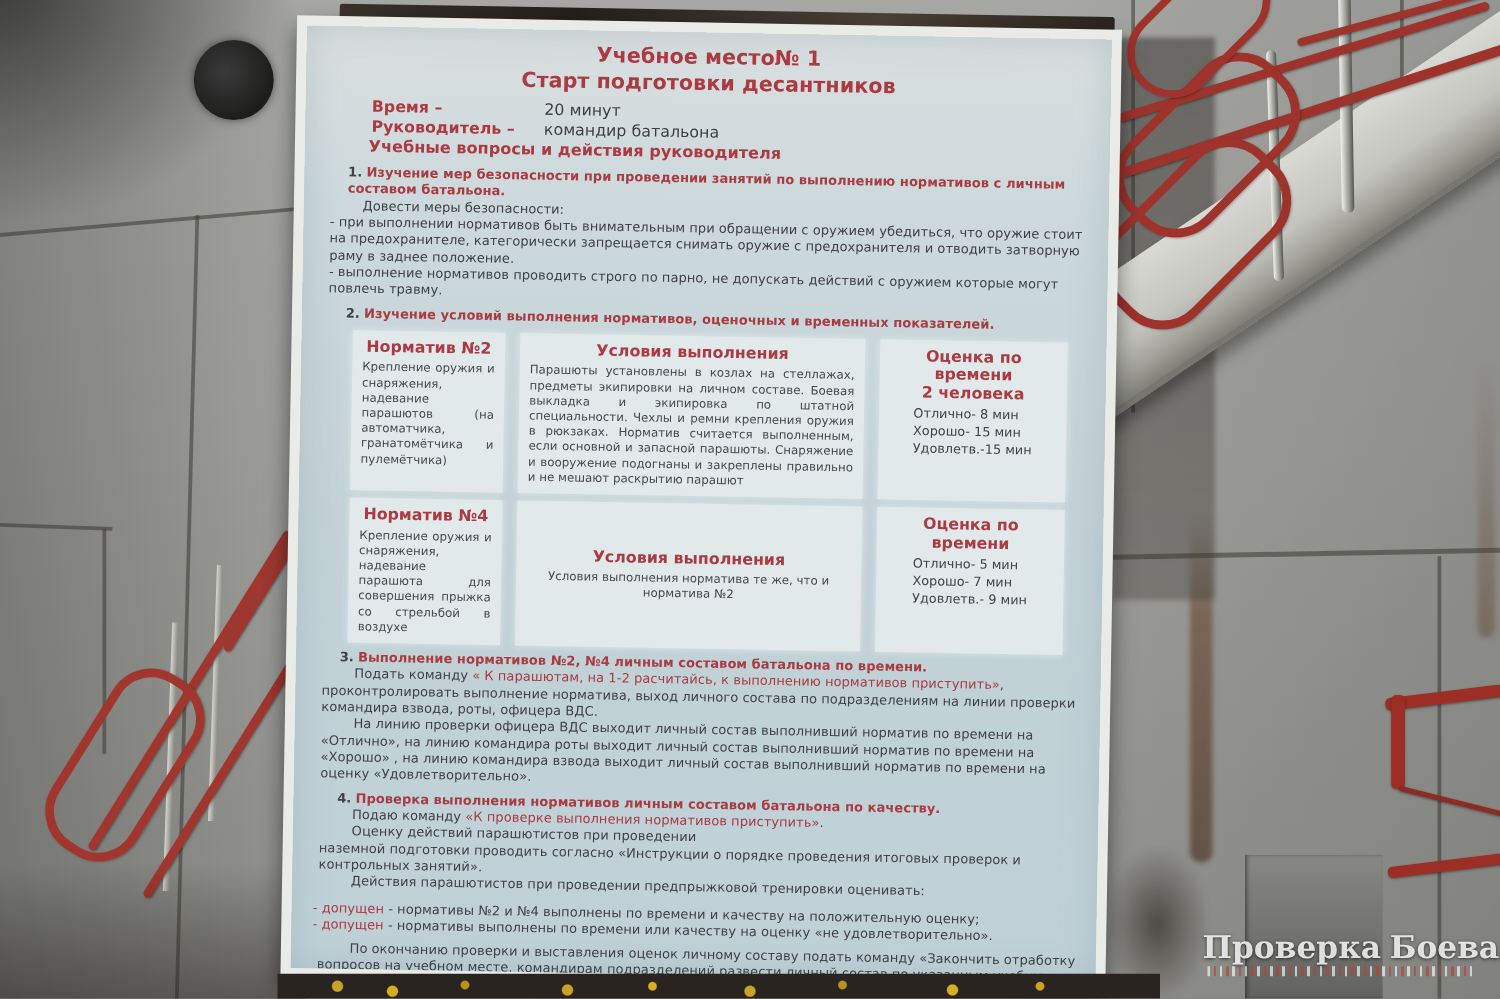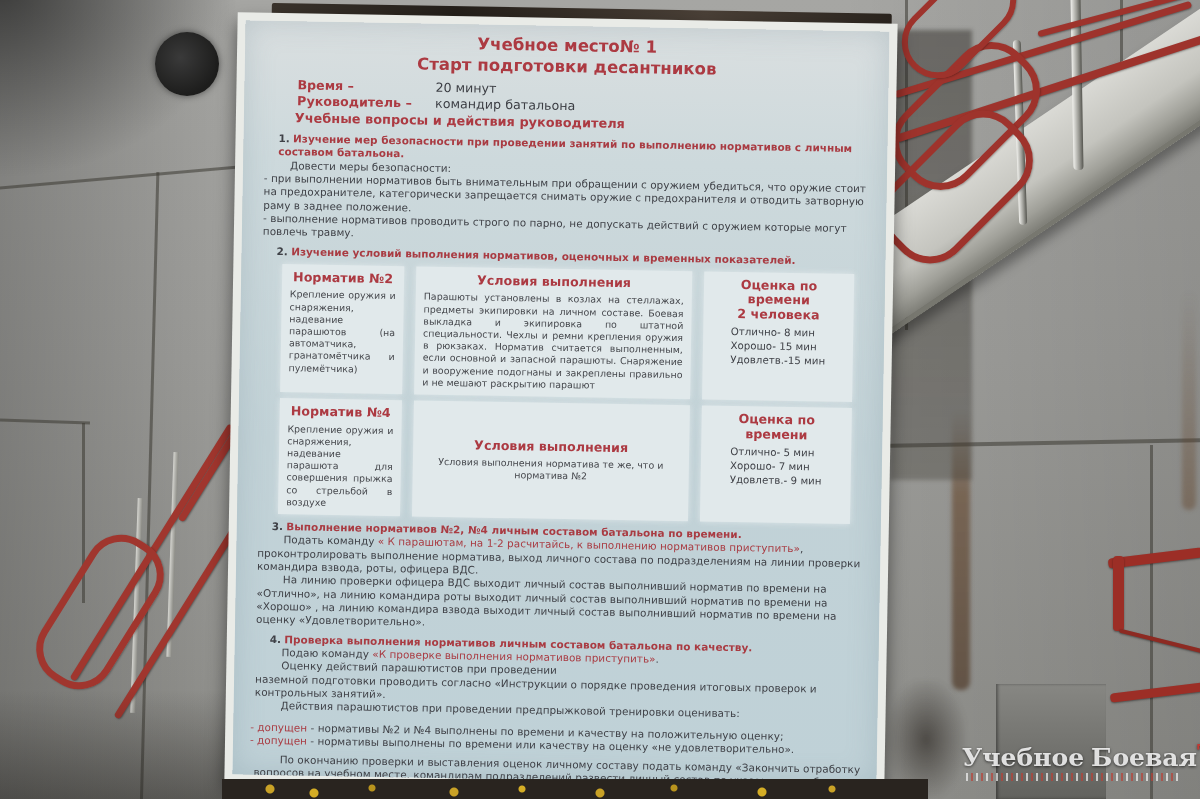--- a/index.html
+++ b/index.html
@@ -245,18 +245,18 @@
         <div class="sec para pindent">По окончанию проверки и выставления оценок личному составу подать команду «Закончить отработку вопросов на учебном месте, командирам подразделений развести личный состав по указанным учебным местам</div>
 
       </div>
     </div>
   </div>
 
   <div class="bottom-strip"></div>
 
   <div class="watermark">
     <div class="wm-row">
-      <span>Учебное</span><span class="wm-w2">Боевая</span><span class="wm-red">Т</span>
+      <span>Проверка</span><span class="wm-w2">Боевая</span><span class="wm-red">Т</span>
     </div>
     <div class="wm-barcode"></div>
   </div>
 
 </div>
 
 </body></html>

